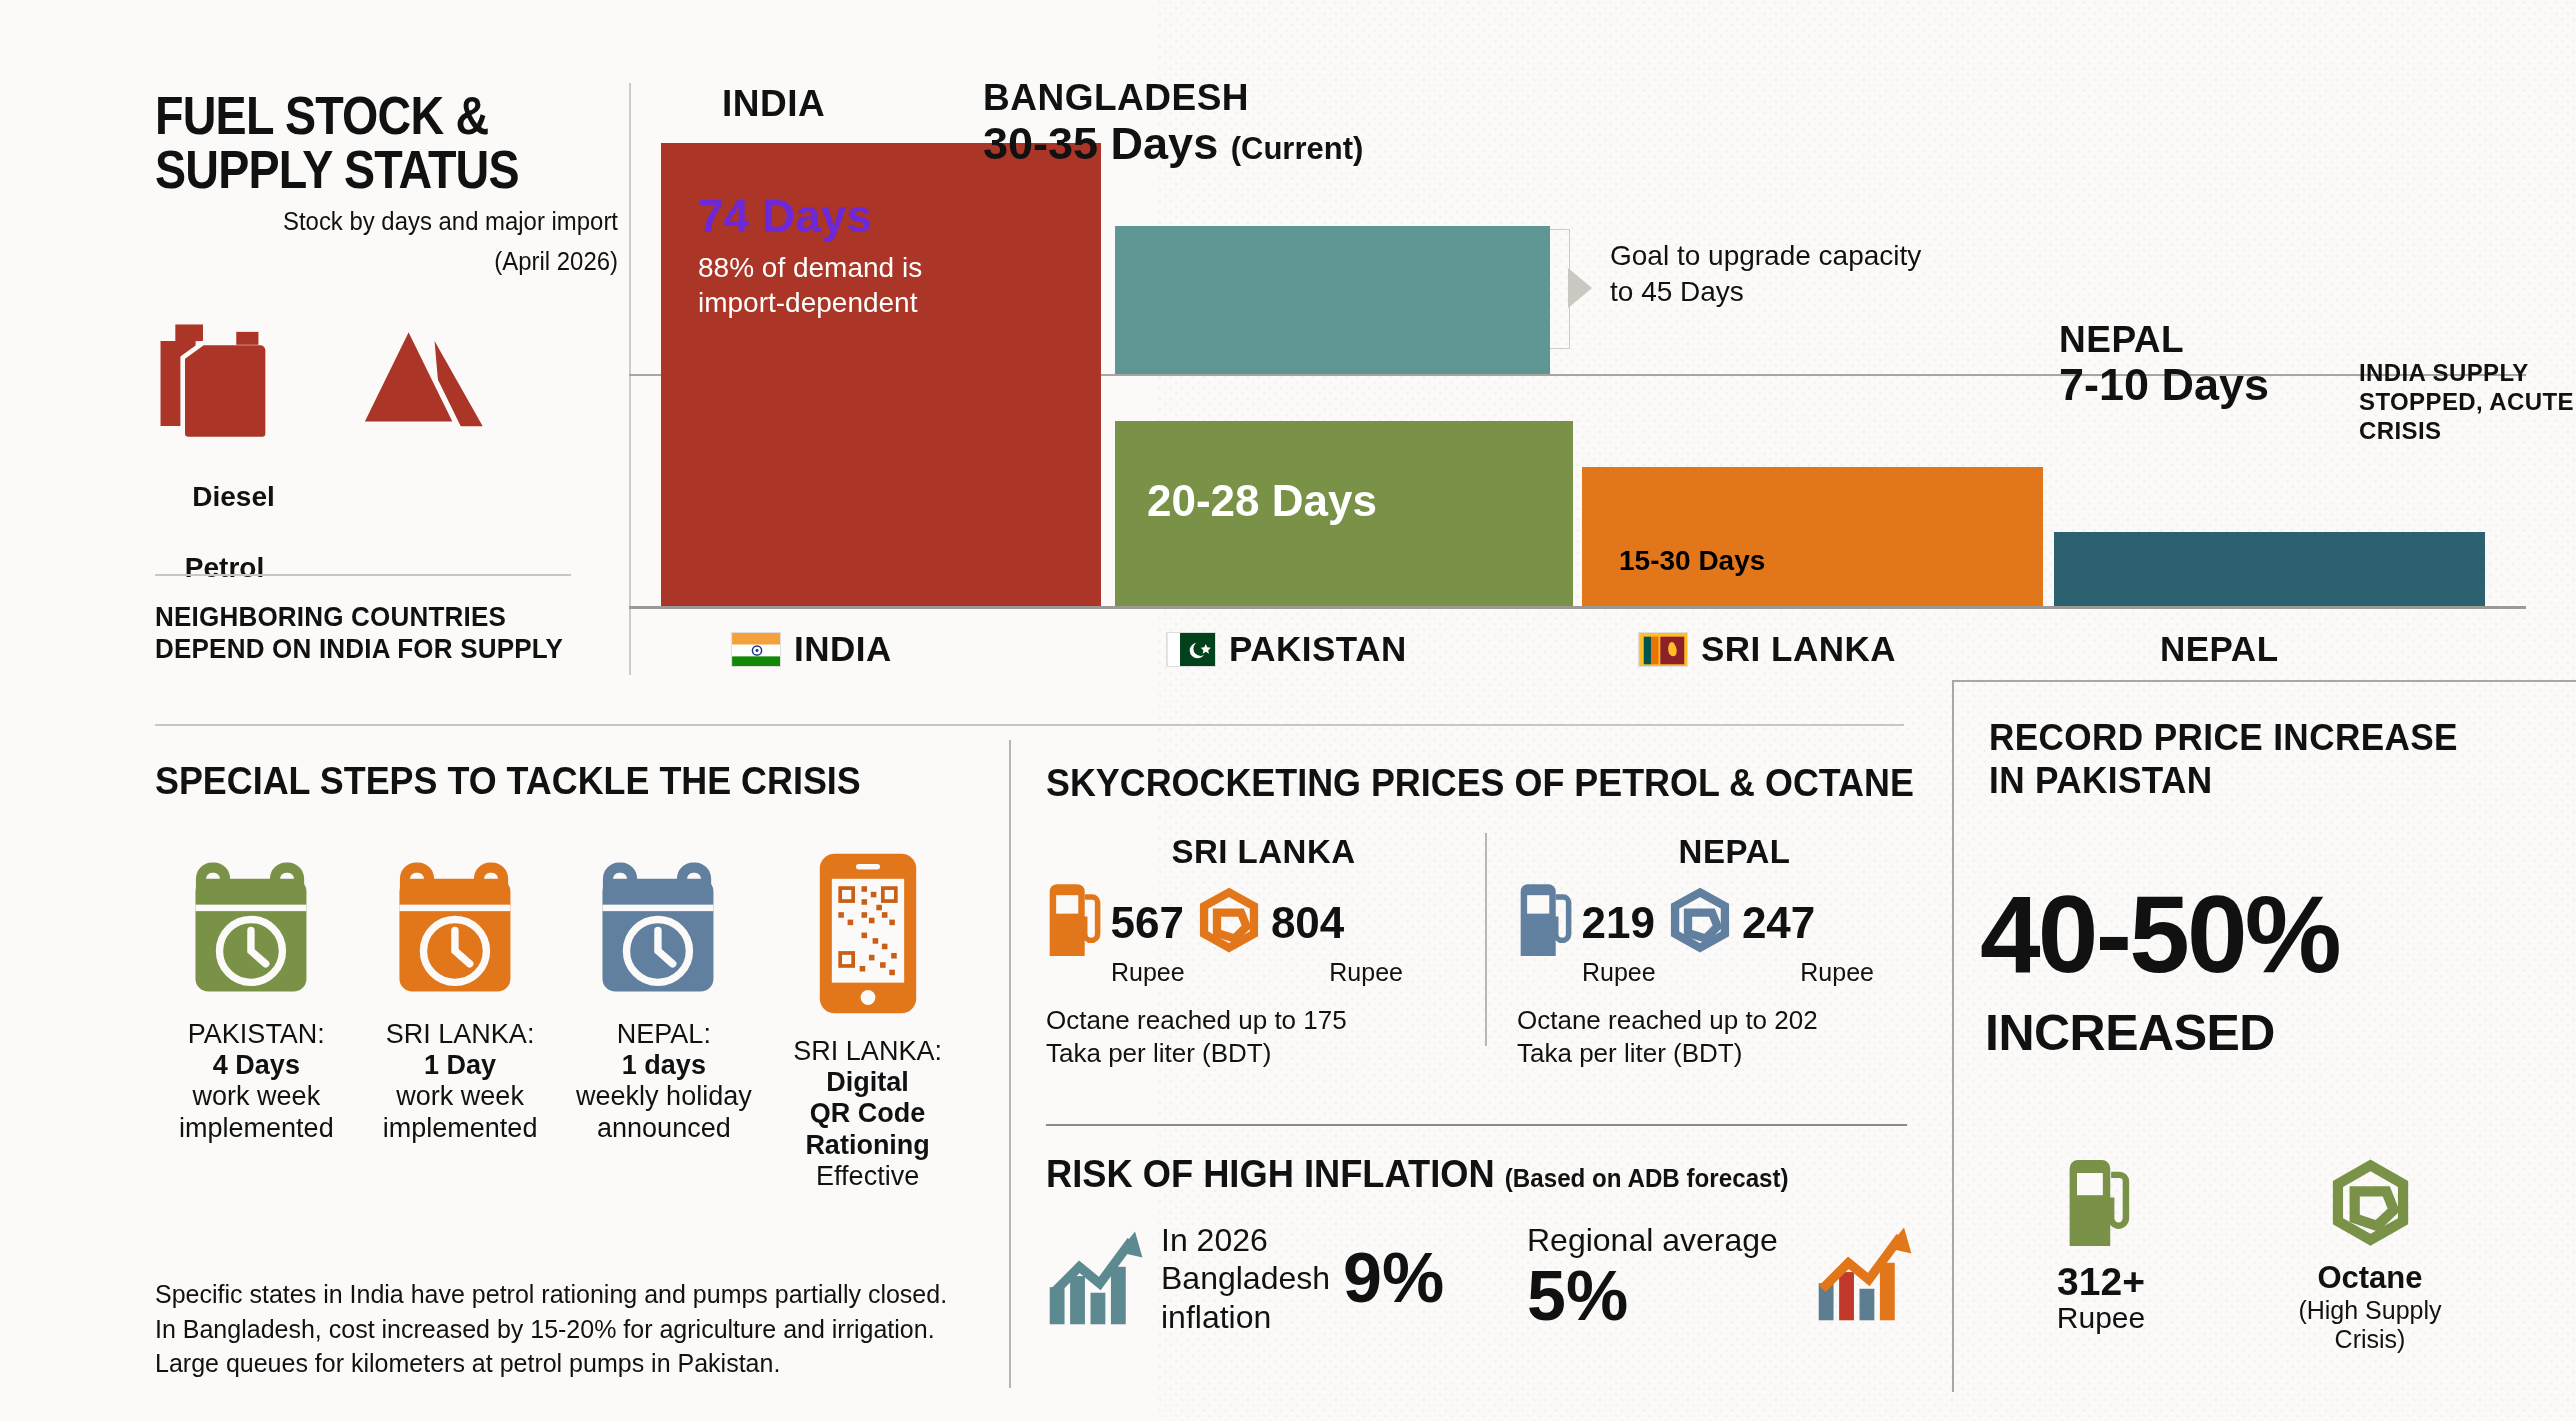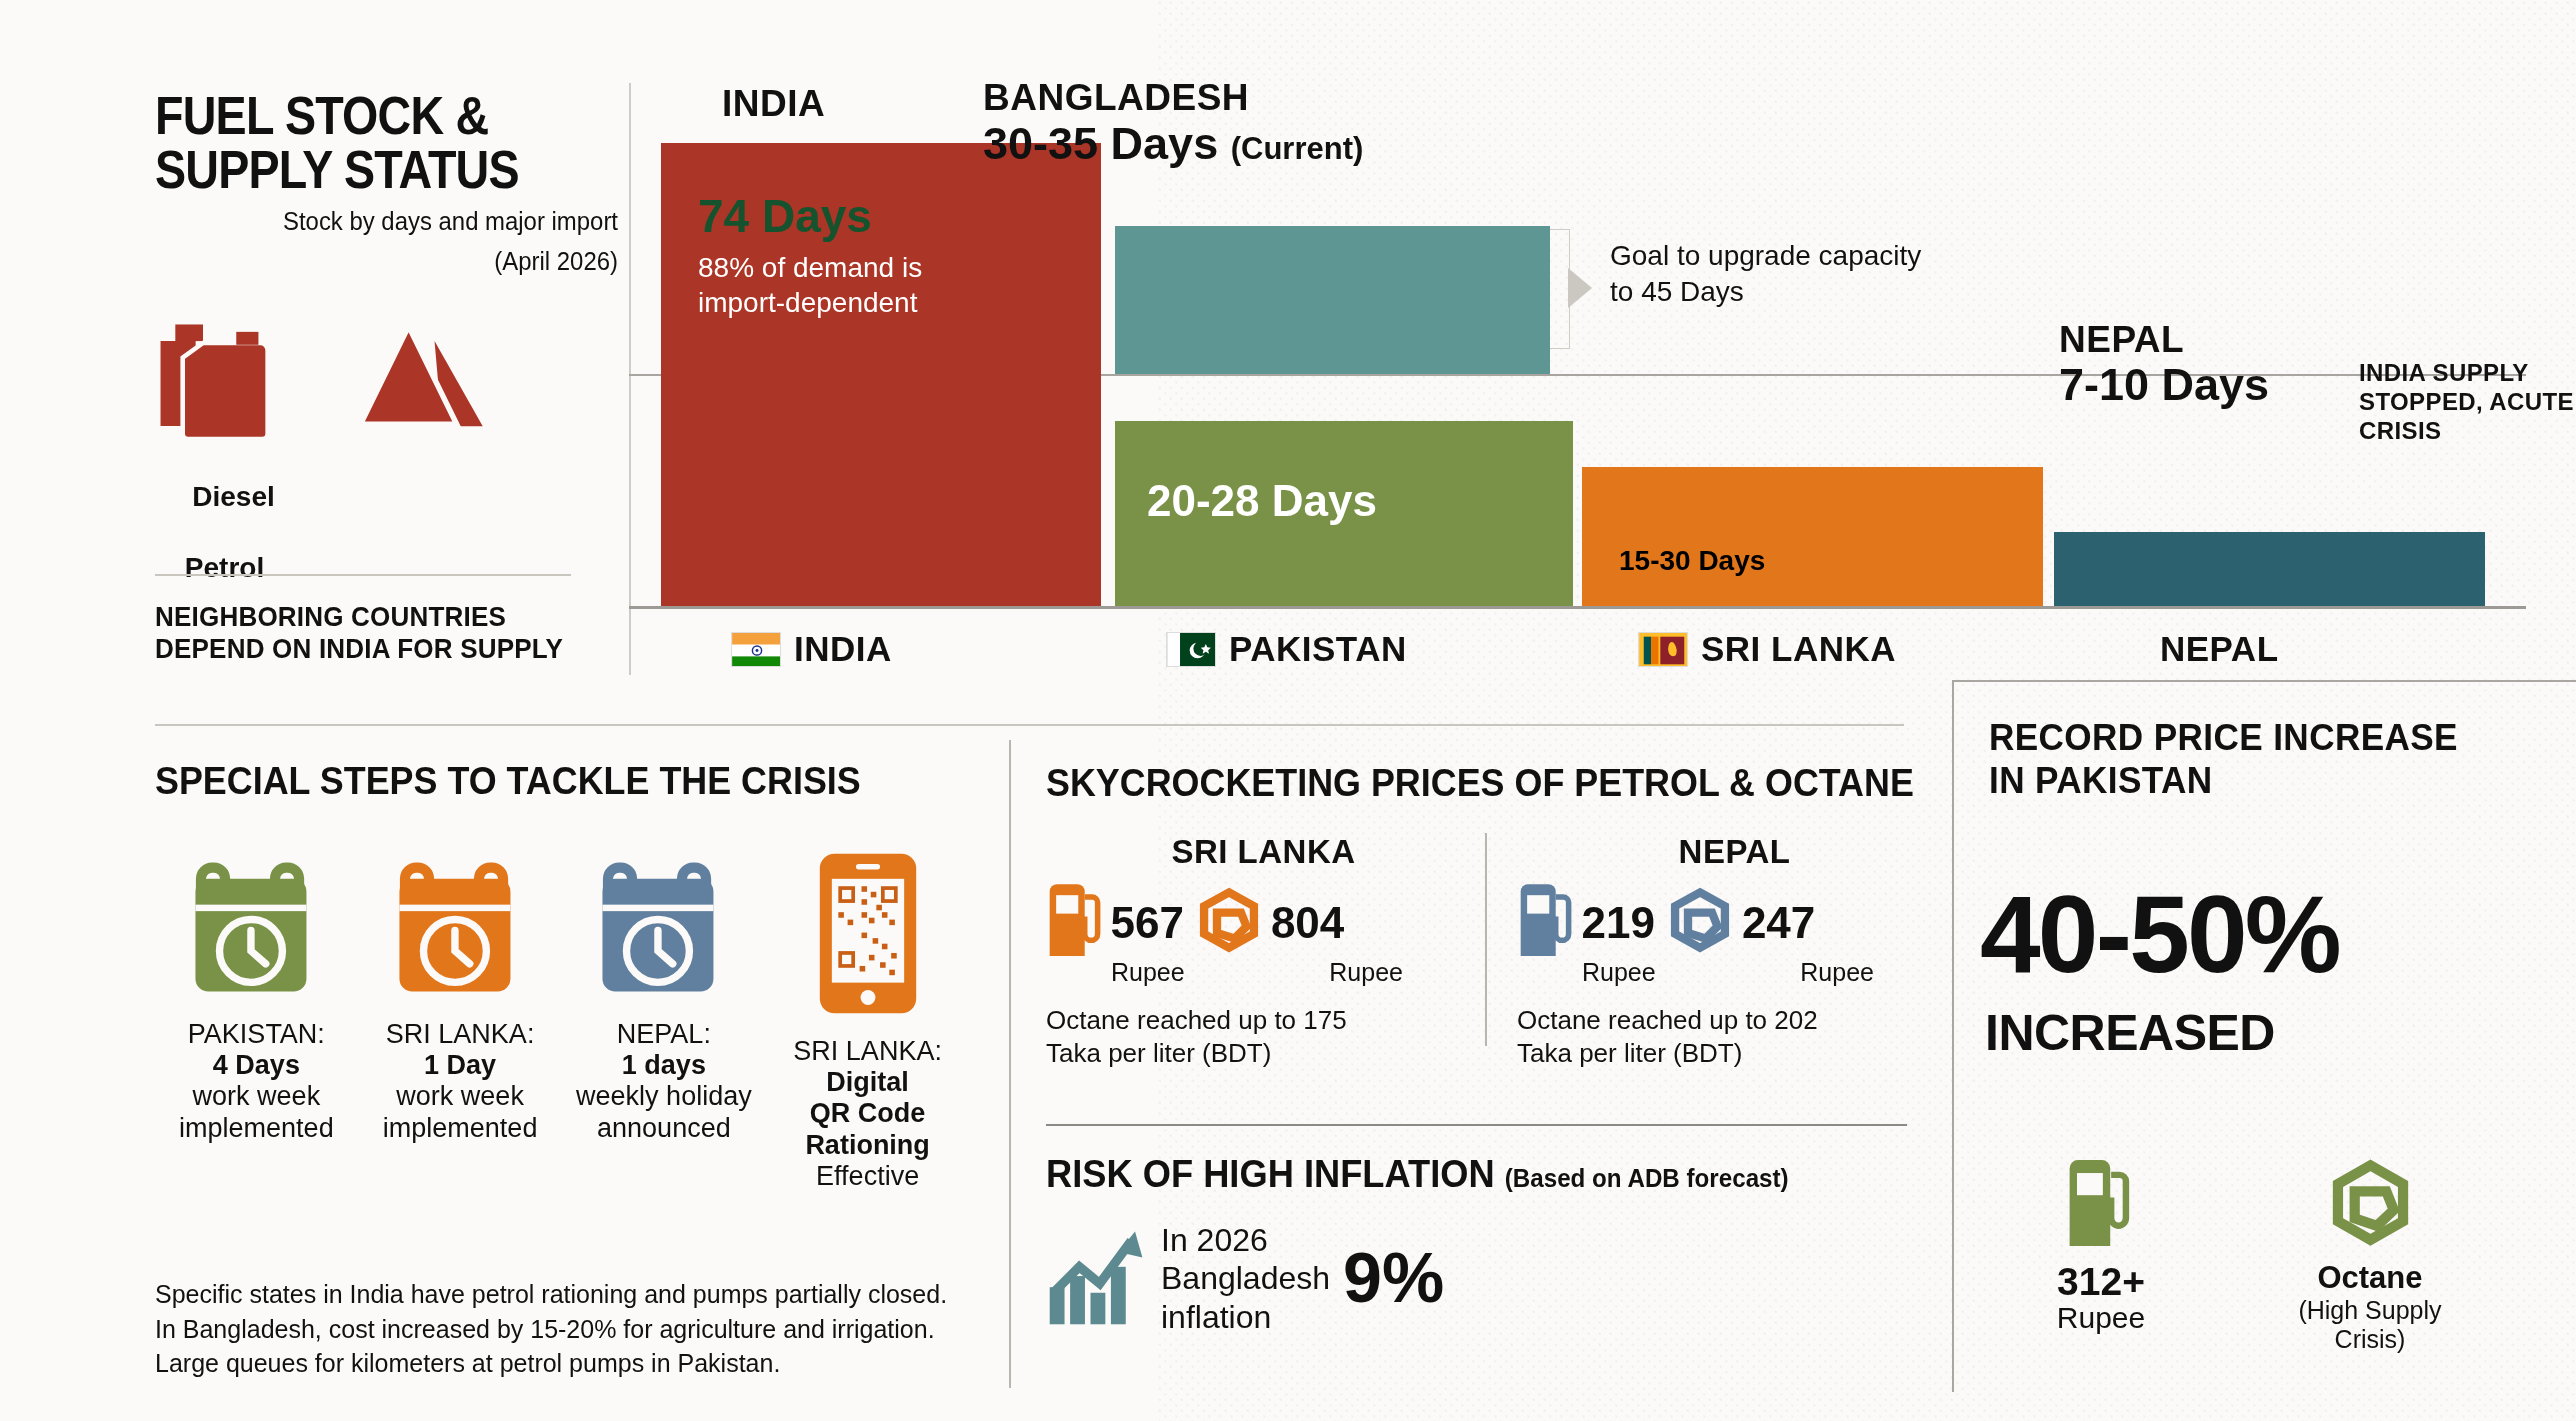--- a/index.html
+++ b/index.html
@@ -56,21 +56,21 @@
   .hline-base{ position:absolute; left:0; top:523px; width:1897px; height:2.8px; background:#9d9a95; }
 
   .bar{ position:absolute; }
   .bar-india{ left:32px; top:60px; width:440px; height:463px; background:#ab3526; }
   .bar-bd{ left:486px; top:143px; width:435px; height:148px; background:#5d9693; }
   .bar-pk{ left:486px; top:338px; width:458px; height:185px; background:#799248; }
   .bar-sl{ left:953px; top:384px; width:461px; height:139px; background:#e2761b; }
   .bar-np{ left:1425px; top:449px; width:431px; height:74px; background:#2c6170; }
 
   .lbl-india{ position:absolute; left:93px; top:0px; font-size:37px; font-weight:bold; letter-spacing:0.5px; }
-  .india-val{ position:absolute; left:69px; top:106px; color:#14532d; font-size:46px; font-weight:bold; }
+  .india-val{ position:absolute; left:69px; top:106px; color:#6d28d9; font-size:46px; font-weight:bold; }
   .india-note{ position:absolute; left:69px; top:167px; color:#fff; font-size:28px; line-height:1.25; width:370px; }
 
   .lbl-bd{ position:absolute; left:354px; top:-5.6px; font-size:37px; font-weight:bold; letter-spacing:0.5px; }
   .bd-val{ position:absolute; left:354px; top:35px; font-size:45px; font-weight:bold; white-space:nowrap; }
   .bd-val .small{ font-size:31px; font-weight:bold; }
 
   .goal{
     position:absolute; left:981px; top:155px; font-size:28px; line-height:1.3;
   }
   .goal-bracket{
@@ -477,20 +477,38 @@
       </svg>
     </span>
     <div class="infl-text cond">
       <div>In 2026</div>
       <div>Bangladesh</div>
       <div>inflation</div>
     </div>
     <div class="infl-pct cond">9%</div>
   </div>
 
+  <div id="infl-right">
+    <div style="display:flex;flex-direction:column;align-items:flex-start">
+      <div class="infl-text cond">Regional average</div>
+      <div class="infl-pct cond" style="margin-top:5.6px">5%</div>
+    </div>
+    <span style="margin-left:24px">
+      <svg width="102" height="102" viewBox="0 0 110 110">
+        <g>
+          <rect x="4" y="66" width="16" height="40" fill="#5d7d90"></rect>
+          <rect x="26" y="54" width="16" height="52" fill="#c0392b"></rect>
+          <rect x="48" y="72" width="16" height="34" fill="#5d7d90"></rect>
+          <rect x="70" y="44" width="16" height="62" fill="#e2761b"></rect>
+        </g>
+        <path d="M8 72 L36 44 L58 62 L92 16" stroke="#e2761b" stroke-width="10" fill="none"></path>
+        <path d="M96 6 l8 28 l-26-6z" fill="#e2761b"></path>
+      </svg>
+    </span>
+  </div>
 
   <div id="rp-title" class="cond">
     <div>RECORD PRICE INCREASE</div>
     <div>IN PAKISTAN</div>
   </div>
   <div id="rp-big" class="cond">40-50%</div>
   <div id="rp-sub" class="cond">INCREASED</div>
 
   <div id="rp-items">
     <div class="rp-item">

